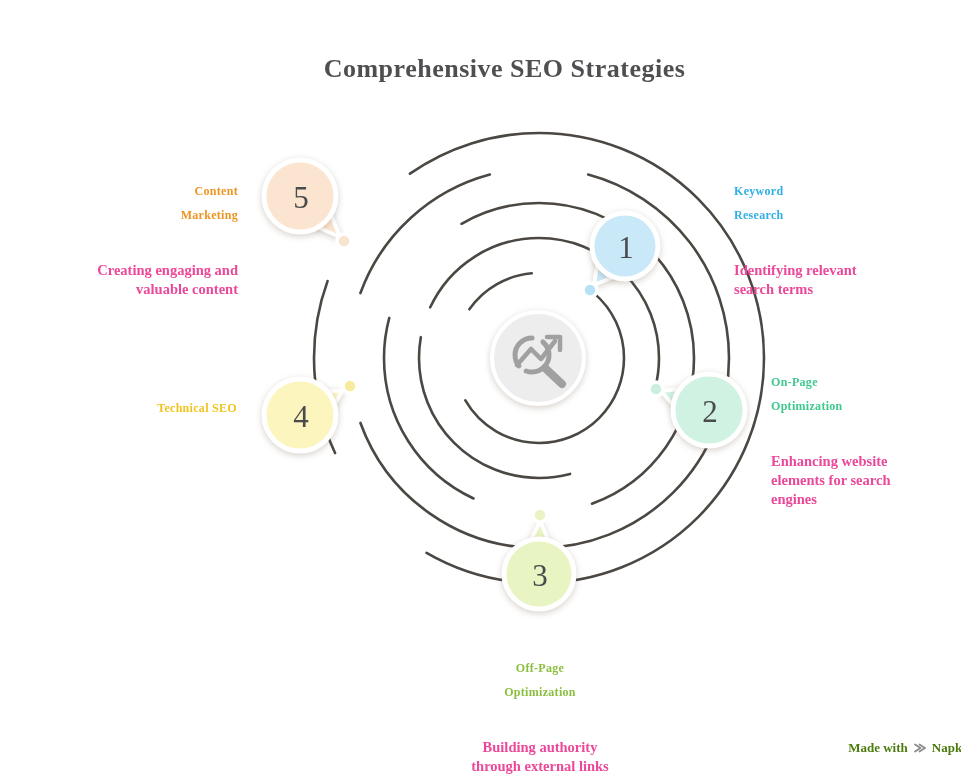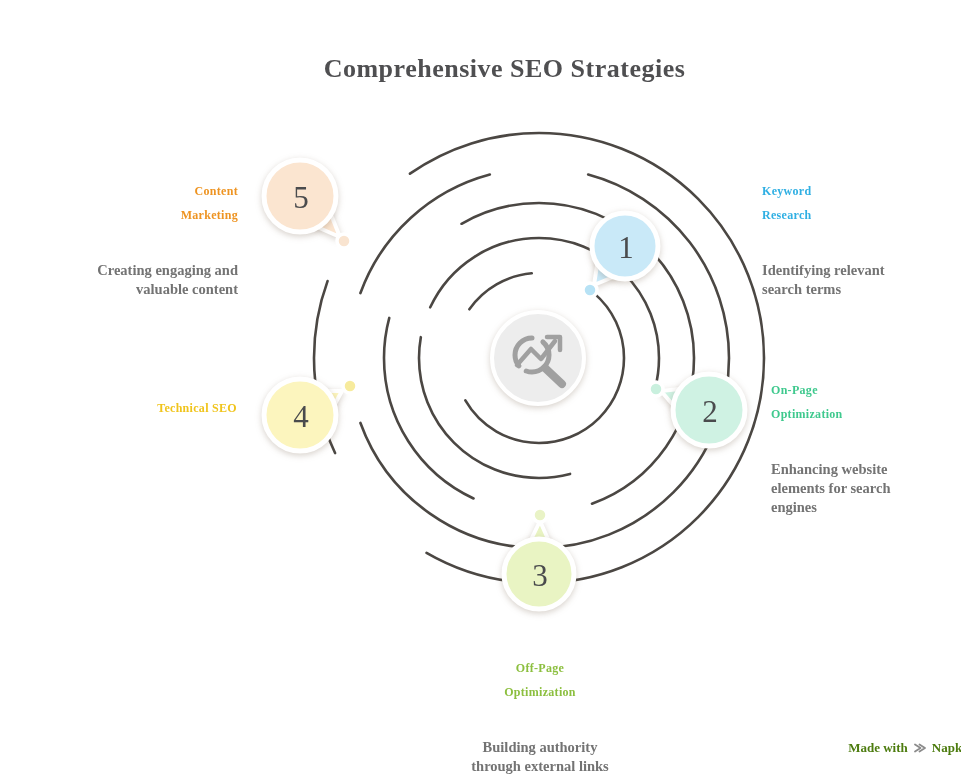--- a/index.html
+++ b/index.html
@@ -8,25 +8,25 @@
     font-family:Liberation Serif, serif;
     margin-left:24px;
   }
   .diagram{position:absolute;left:0;top:0;width:961px;height:780px;}
   .page-title{
     position:absolute;left:0;top:54px;width:961px;text-align:center;
     font-size:26px;font-weight:bold;letter-spacing:.5px;color:#4F4F51;
   }
   .step-block{position:absolute;white-space:pre-line;}
   .step-title{font-size:12px;font-weight:bold;line-height:24px;letter-spacing:.3px;}
-  .step-desc{margin-top:16px;font-size:14.5px;font-weight:600;line-height:19px;color:#737373;}
+  .step-desc{margin-top:16px;font-size:14.5px;font-weight:600;line-height:19px;color:#ec4899;}
   .c-blue{color:#2FAFE3}.c-green{color:#3FC98E}.c-olive{color:#8CBF3F}
   .c-yellow{color:#F0C41C}.c-orange{color:#EE9422}
-  .block-keyword{left:738px;top:161px;text-align:left;}
-  .block-onpage{left:747px;top:360px;text-align:left;}
+  .block-keyword{left:710px;top:161px;text-align:left;}
+  .block-onpage{left:747px;top:352px;text-align:left;}
   .block-offpage{left:516px;top:638px;transform:translateX(-50%);text-align:center;}
   .block-technical{right:748px;top:378px;text-align:right;}
   .block-content{right:747px;top:161px;text-align:right;}
   .bubble-number{
     position:absolute;transform:translate(-50%,-50%);
     font-size:31px;font-weight:400;color:#4A4B4D;line-height:1;
   }
   .shadow{filter:drop-shadow(0 2px 3px rgba(110,90,70,.28));}
   .watermark{
     position:absolute;right:12px;top:740px;display:flex;align-items:center;gap:5px;

